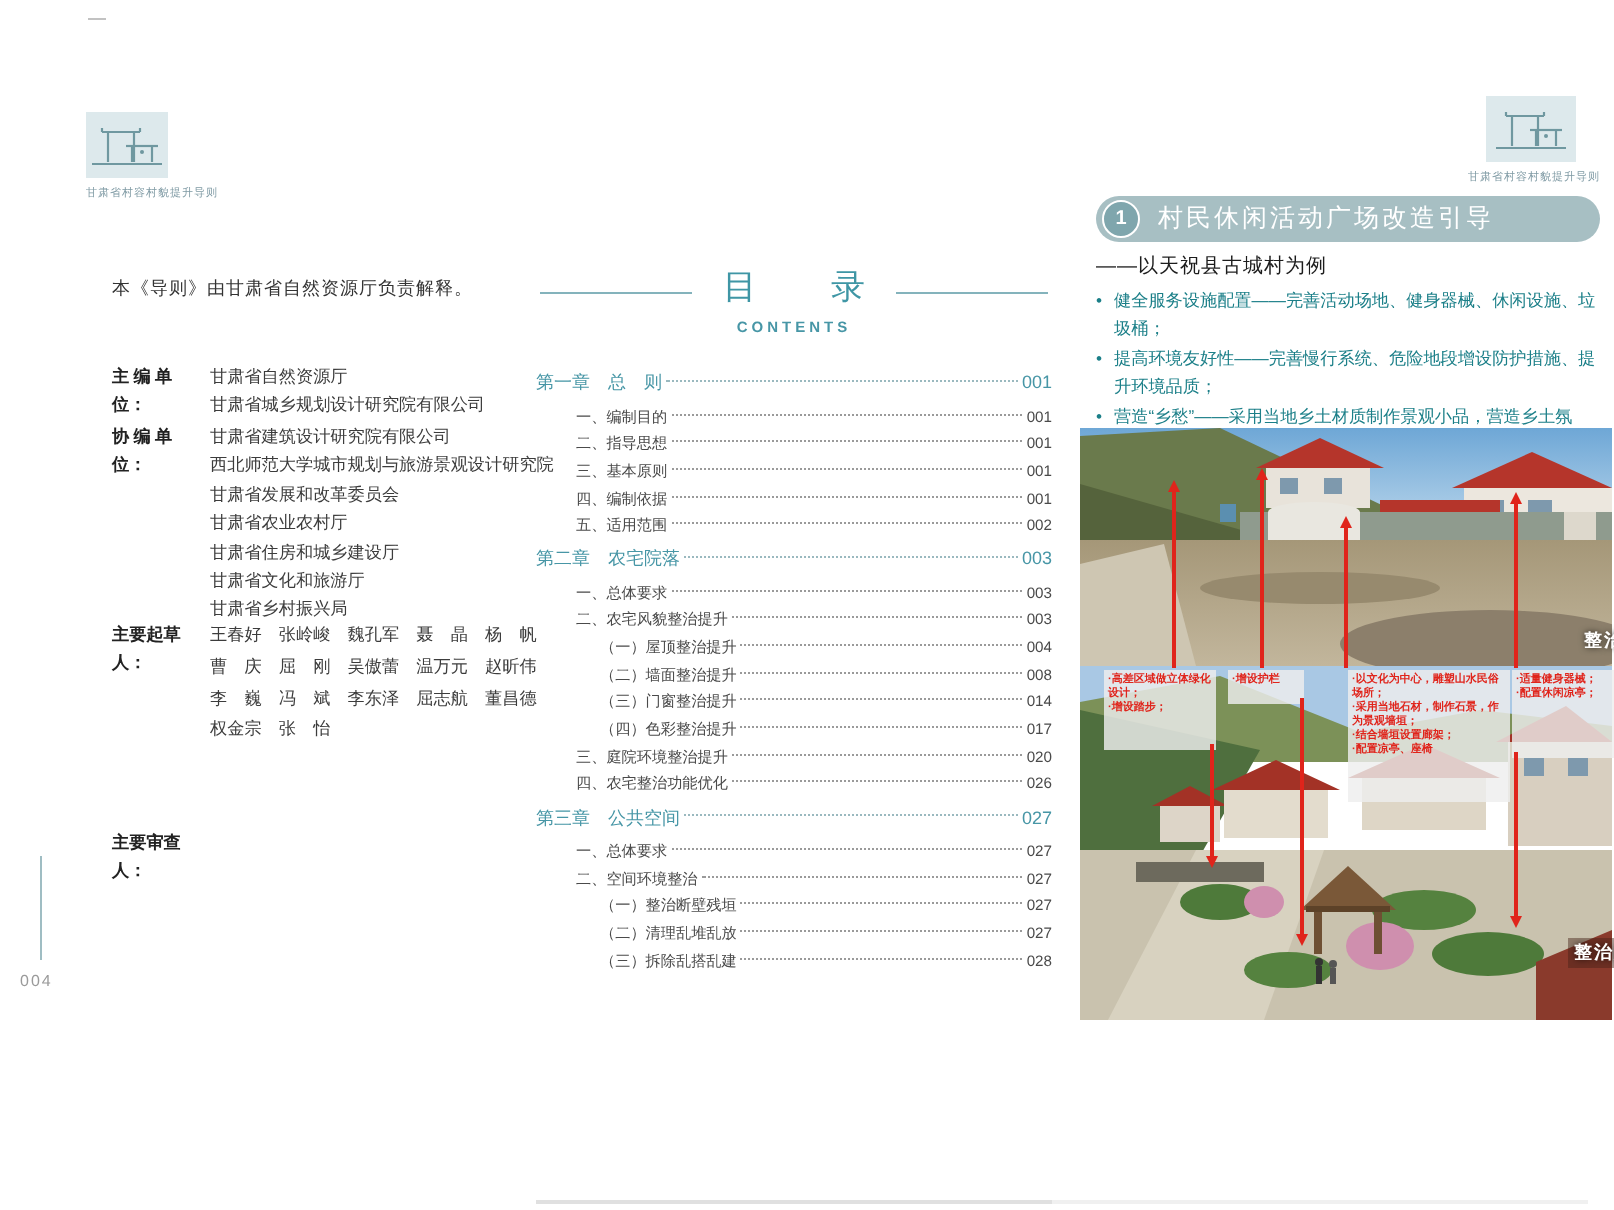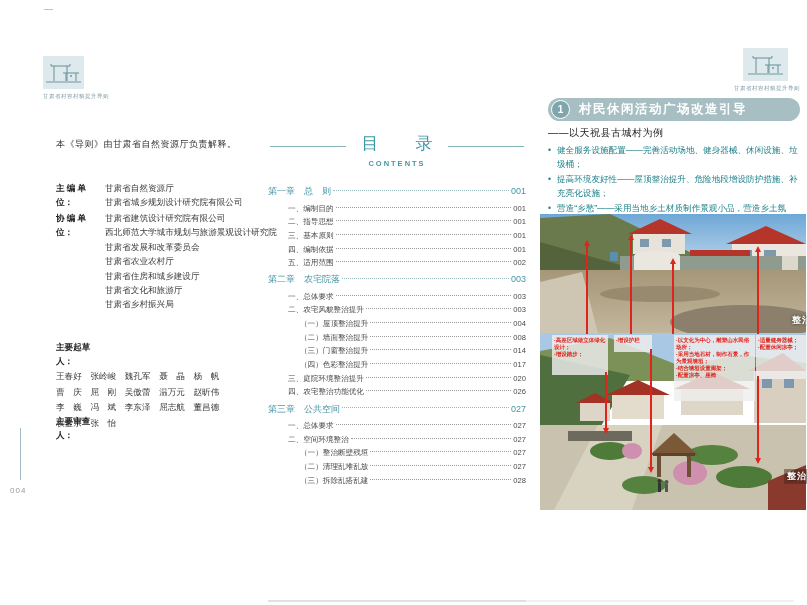--- a/index.html
+++ b/index.html
@@ -35,21 +35,21 @@
   .trow.ch .tp{color:#4796a6;}
   .trow.ch .dots{border-bottom-color:#9ab9bf;}
   .trow.item .tt{padding-left:20px;}
   .trow.sub .tt{padding-left:32px;}
   
   #banner{position:absolute;left:548px;top:98px;width:252px;height:23px;background:#a7bfc3;
           border-radius:12px;display:flex;align-items:center;}
   #banner .num{width:17px;height:17px;border-radius:50%;background:#7fa6ad;border:1.5px solid #fff;
           color:#fff;font-weight:bold;font-size:10px;display:flex;align-items:center;justify-content:center;
           margin-left:3px;flex:none;}
-  #banner .btitle{color:#fff;font-weight:bold;font-size:12.5px;letter-spacing:1.5px;margin-left:9px;}
+  #banner .btitle{color:#fff;font-weight:normal;font-size:12.5px;letter-spacing:1.5px;margin-left:9px;}
   #subtitle{position:absolute;left:548px;top:126px;font-size:10px;font-weight:normal;color:#1c1c1c;letter-spacing:.5px;}
   #bullets{position:absolute;left:548px;top:143px;width:254px;margin:0;padding:0;list-style:none;}
   #bullets li{position:relative;padding-left:9px;font-size:8.6px;line-height:14.4px;color:#1b7f88;}
   #bullets li::before{content:"•";position:absolute;left:0;top:0;color:#1b7f88;}
   .photo{position:absolute;left:540px;width:288px;overflow:hidden;}
   #photo-before{top:214px;height:119px;}
   #photo-after{top:333px;height:177px;}
   .photo svg{display:block;}
   .photo-label{position:absolute;color:#fff;font-size:9px;font-weight:bold;letter-spacing:1px;
                text-shadow:0 0 3px rgba(0,0,0,.7);}
@@ -111,21 +111,21 @@
       <div>甘肃省建筑设计研究院有限公司</div>
       <div>西北师范大学城市规划与旅游景观设计研究院</div>
       <div>甘肃省发展和改革委员会</div>
       <div>甘肃省农业农村厅</div>
       <div>甘肃省住房和城乡建设厅</div>
       <div>甘肃省文化和旅游厅</div>
       <div>甘肃省乡村振兴局</div>
     </div>
   </div>
 
-  <div class="field serif" style="top:340px;flex-direction:column;">
+  <div class="field serif" style="top:310px;">
     <span class="flabel">主要起草人：</span>
     <div class="fvals" style="line-height:15.8px;">
       <div>王春好　张岭峻　魏孔军　聂　晶　杨　帆</div>
       <div>曹　庆　屈　刚　吴傲蕾　温万元　赵昕伟</div>
       <div>李　巍　冯　斌　李东泽　屈志航　董昌德</div>
       <div>权金宗　张　怡</div>
     </div>
   </div>
 
   <div class="field serif" style="top:414px;">
@@ -269,21 +269,21 @@
   <div class="logo-caption serif" id="logo-right-cap">甘肃省村容村貌提升导则</div>
 
   <div id="banner">
     <span class="num">1</span>
     <span class="btitle">村民休闲活动广场改造引导</span>
   </div>
   <div id="subtitle">——以天祝县古城村为例</div>
 
   <ul id="bullets">
     <li>健全服务设施配置——完善活动场地、健身器械、休闲设施、垃圾桶；</li>
-    <li>提高环境友好性——屋顶整治提升、危险地段增设防护措施、补充亮化设施；</li>
+    <li>提高环境友好性——完善慢行系统、危险地段增设防护措施、提升环境品质；</li>
     <li>营造“乡愁”——采用当地乡土材质制作景观小品，营造乡土氛围；</li>
     <li>提升环境品质——完善绿化景观配置，适当增设艺术装置，选用透水性、防滑性较强的铺装材质，注重公共空间开敞与私密的划分，促进友好的邻里交往。</li>
   </ul>
 
   <div class="photo" id="photo-before">
     <svg width="266" height="119" viewBox="0 0 266 119">
       <defs>
         <linearGradient id="sky1" x1="0" y1="0" x2="0" y2="1">
           <stop offset="0" stop-color="#6ea7d6"></stop>
             <stop offset="1" stop-color="#dcebf5"></stop>

